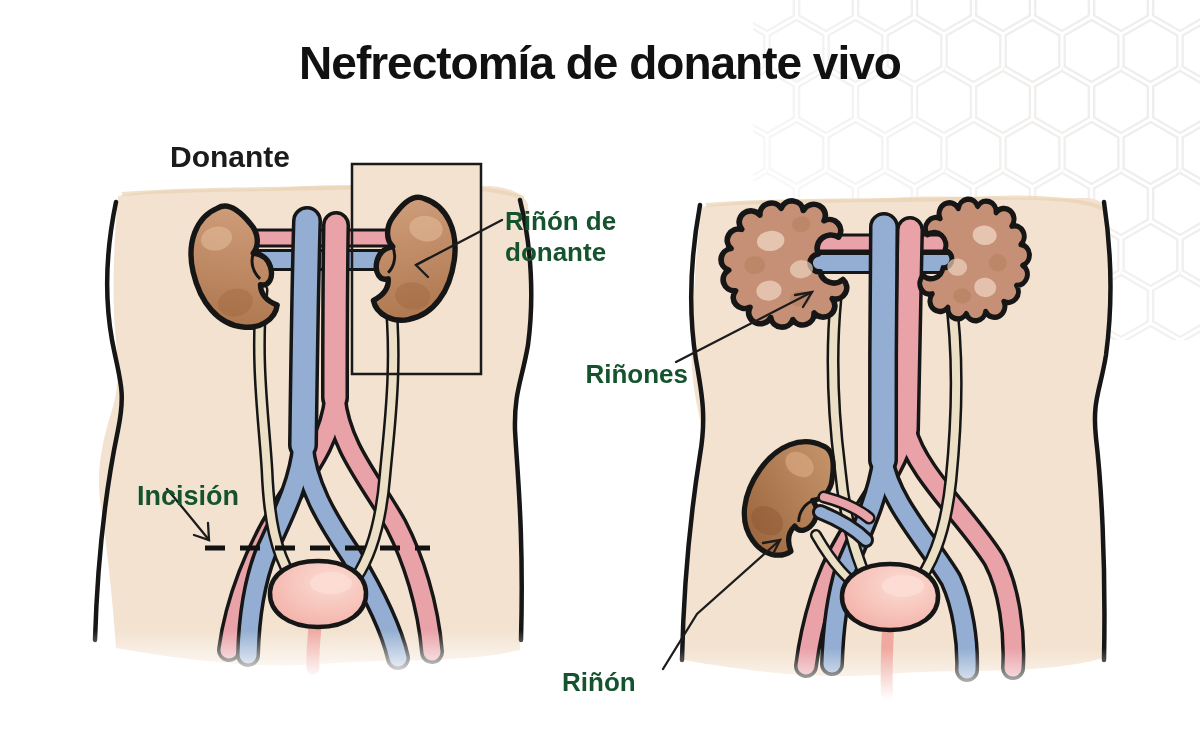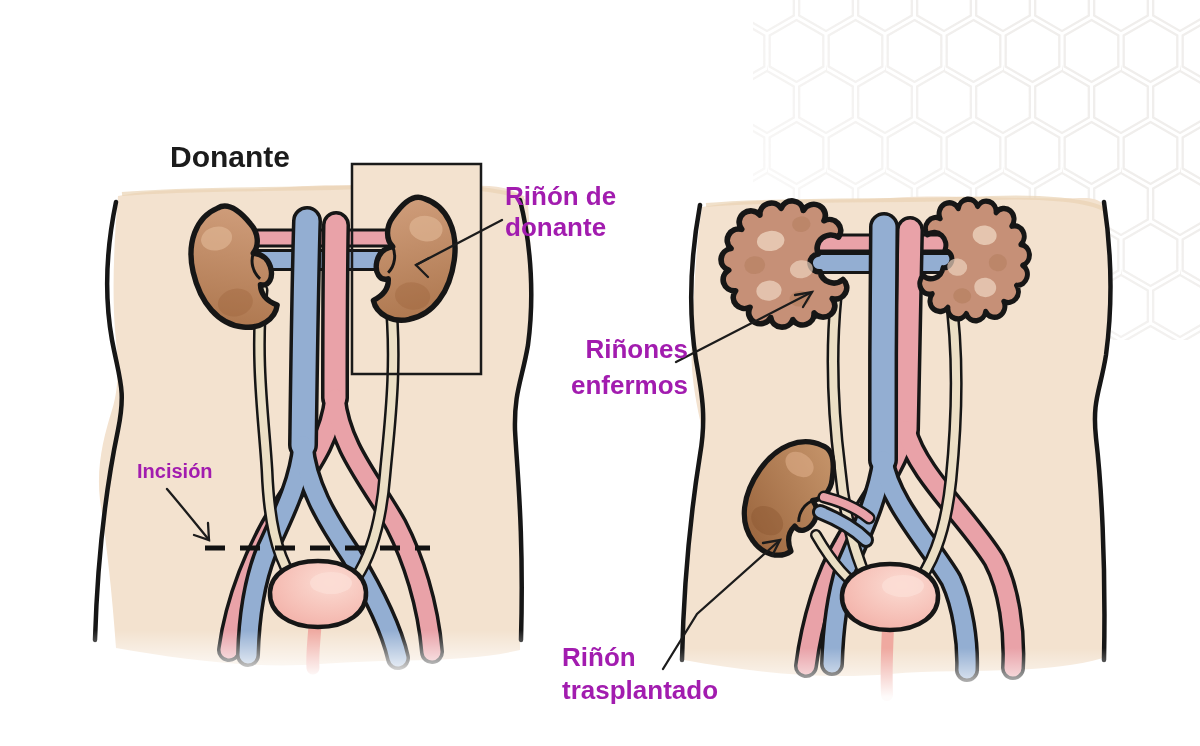--- a/index.html
+++ b/index.html
@@ -12,23 +12,23 @@
   .title{
     left:0;right:0;top:36px;text-align:center;
     font-size:46px;font-weight:800;letter-spacing:-1px;color:#111;
   }
   .panel-heading{
     position:absolute;top:140px;width:260px;text-align:center;
     font-size:30px;font-weight:700;color:#1b1b1b;
   }
   .heading-donor{left:100px;}
   .heading-recipient{left:758px;}
-  .callout{font-size:26px;font-weight:700;line-height:32px;color:#a21caf;}
+  .callout{font-size:26px;font-weight:700;line-height:32px;color:#14532d;margin-top:25px;}
   .callout-donor-kidney{left:505px;top:181px;line-height:31px;}
-  .callout-incision{left:137px;top:455px;font-size:20px;}
+  .callout-incision{left:137px;top:455px;font-size:27px;}
   .callout-diseased{left:532px;top:331px;width:156px;text-align:right;line-height:36px;}
   .callout-transplant{left:562px;top:641px;line-height:33px;}
   .line2{display:block;}
 </style>
 </head>
 <body>
 
 <div id="stage">
 
 <svg id="art" width="1200" height="746" viewBox="0 0 1200 746">
@@ -265,33 +265,32 @@
       <path d="M 167,489 C 184,509 196,524 209,540"></path>
       <path d="M 194,535 L 209,540 L 208,523"></path>
     </g>
     <g>
       <path d="M 663,669 L 697,614 L 780,540"></path>
       <path d="M 763,543 L 780,540 L 772,556"></path>
     </g>
   </g>
 </svg>
 
+  <div class="txt title">Nefrectomía de donante vivo</div>
 
   <div class="txt panel-heading heading-donor">Donante</div>
 
   <div class="txt callout callout-donor-kidney">
     <span>Riñón de</span>
     <span class="line2">donante</span>
   </div>
 
   <div class="txt callout callout-incision">Incisión</div>
 
   <div class="txt callout callout-diseased">
     <span>Riñones</span>
-    <span class="line2">enfermos</span>
   </div>
 
   <div class="txt callout callout-transplant">
     <span>Riñón</span>
-    <span class="line2">trasplantado</span>
   </div>
 
 </div>
 
 </body></html>

